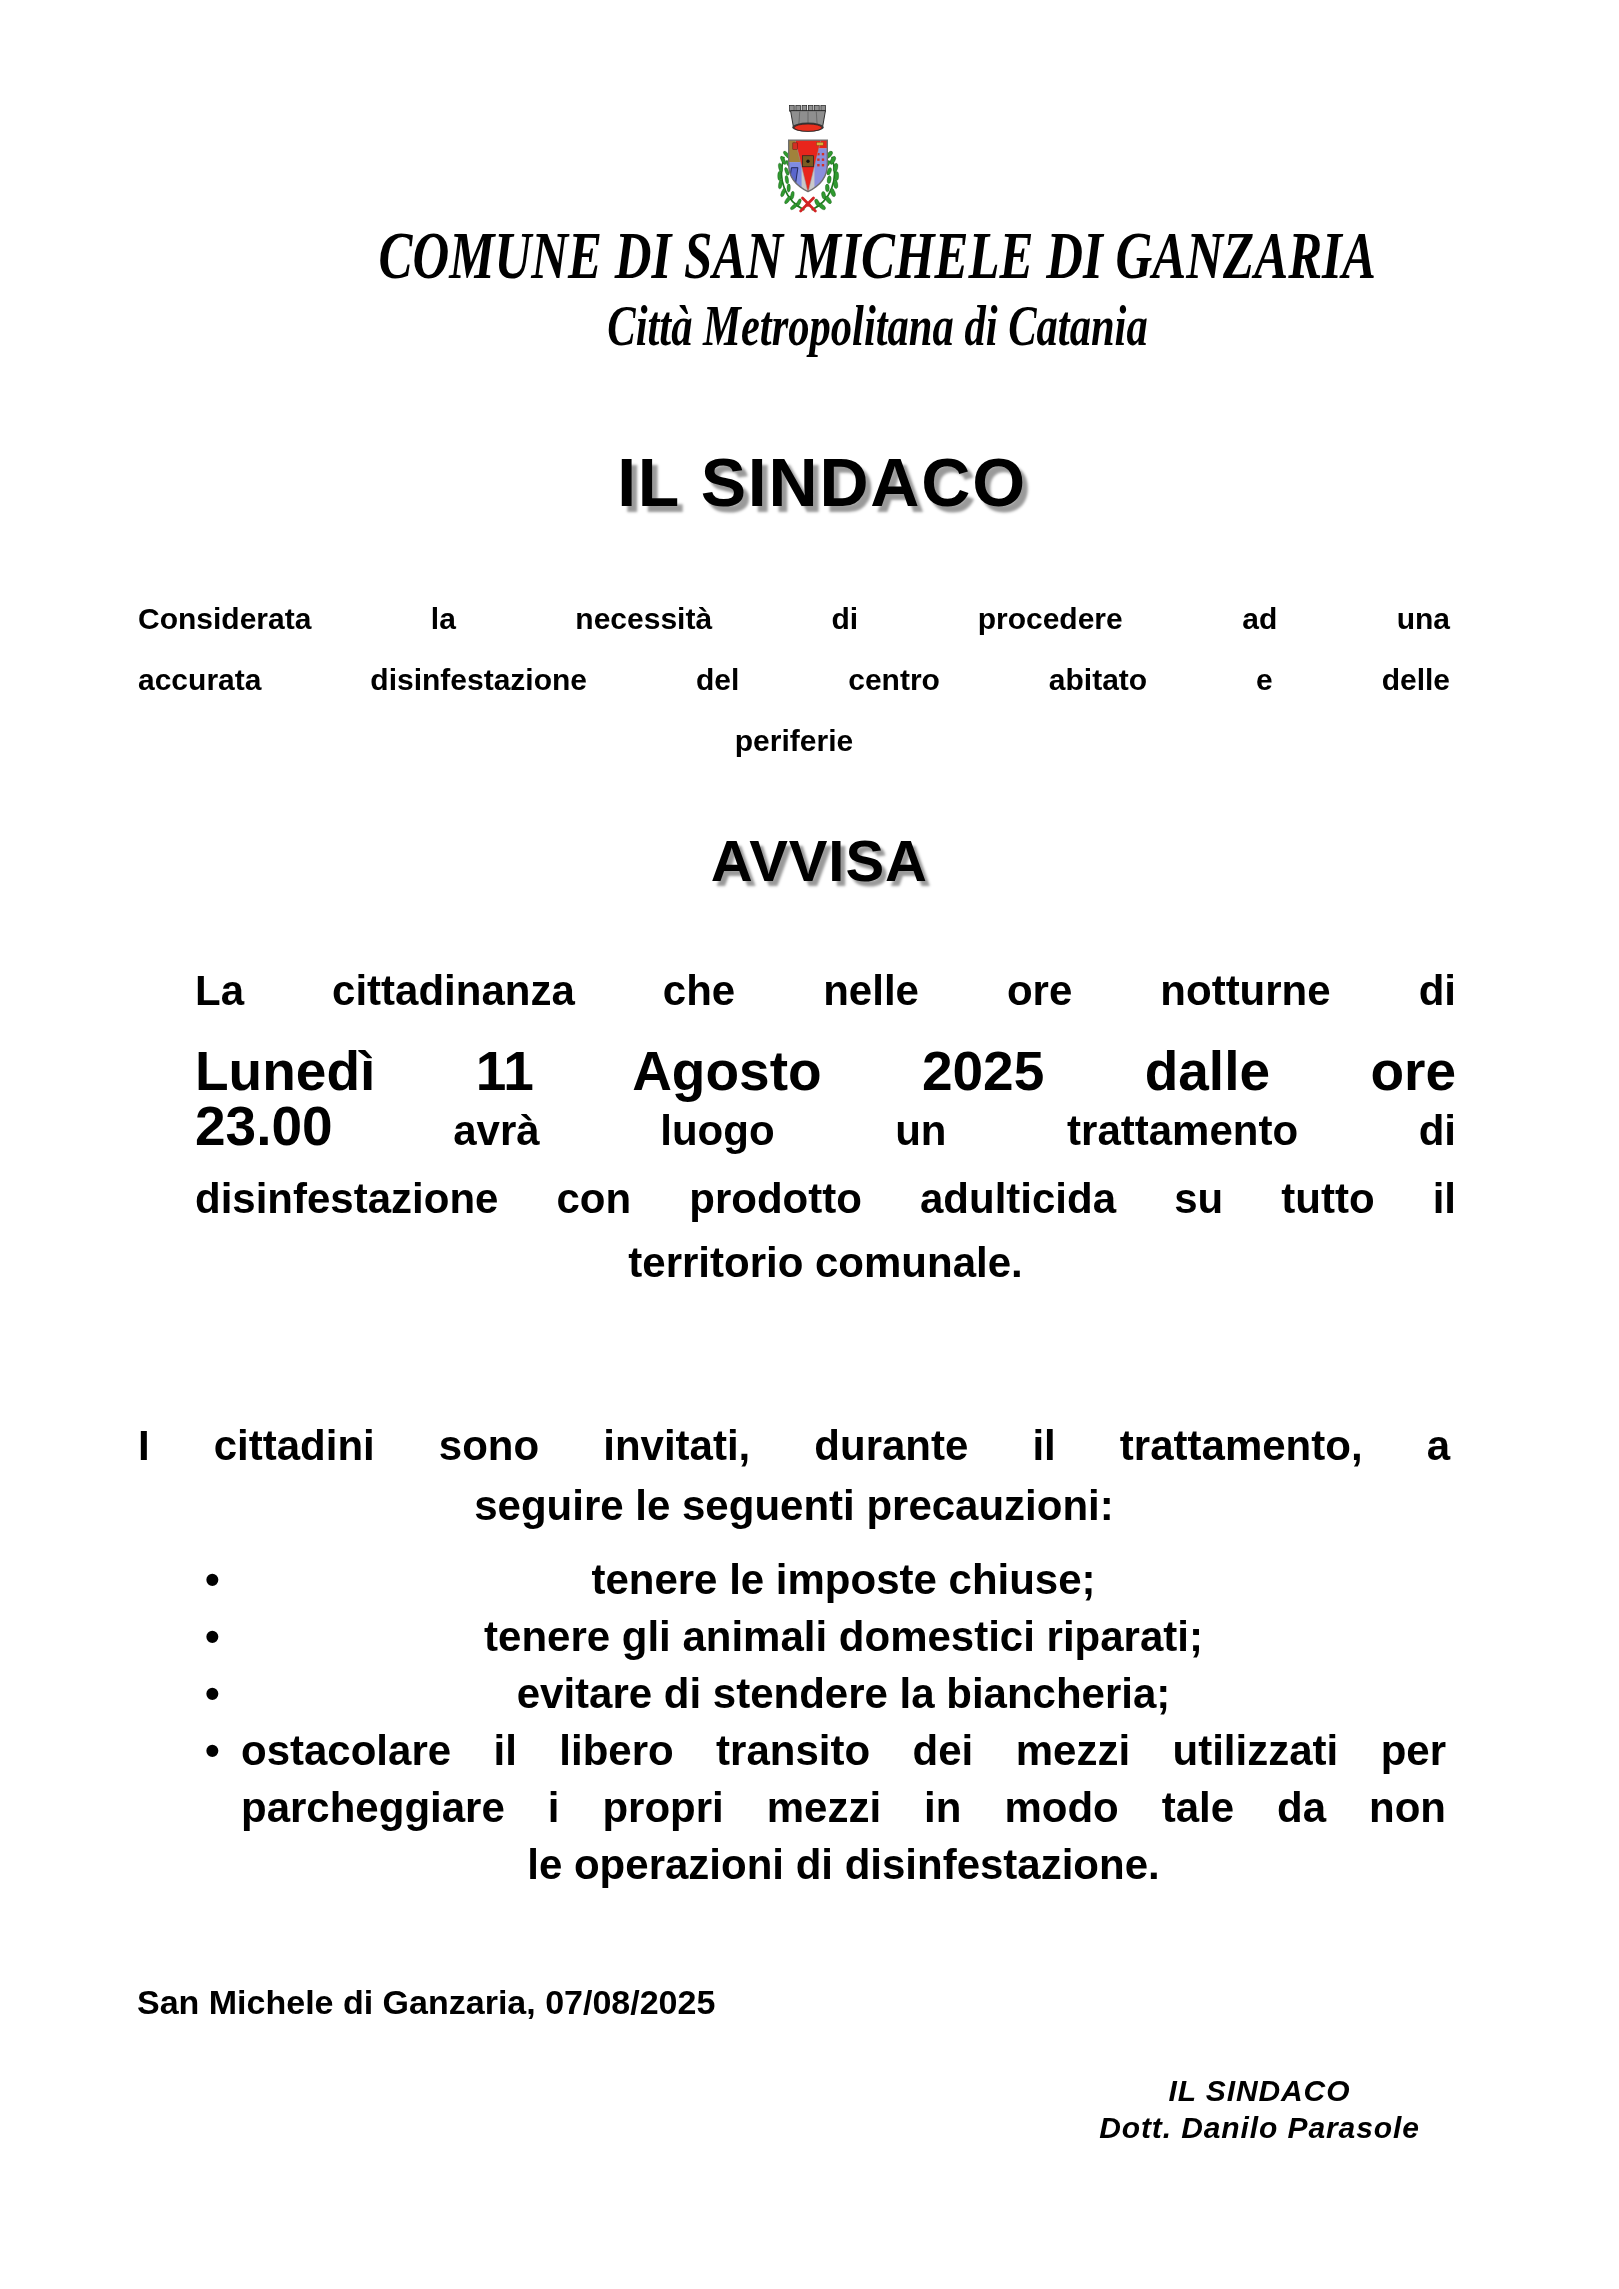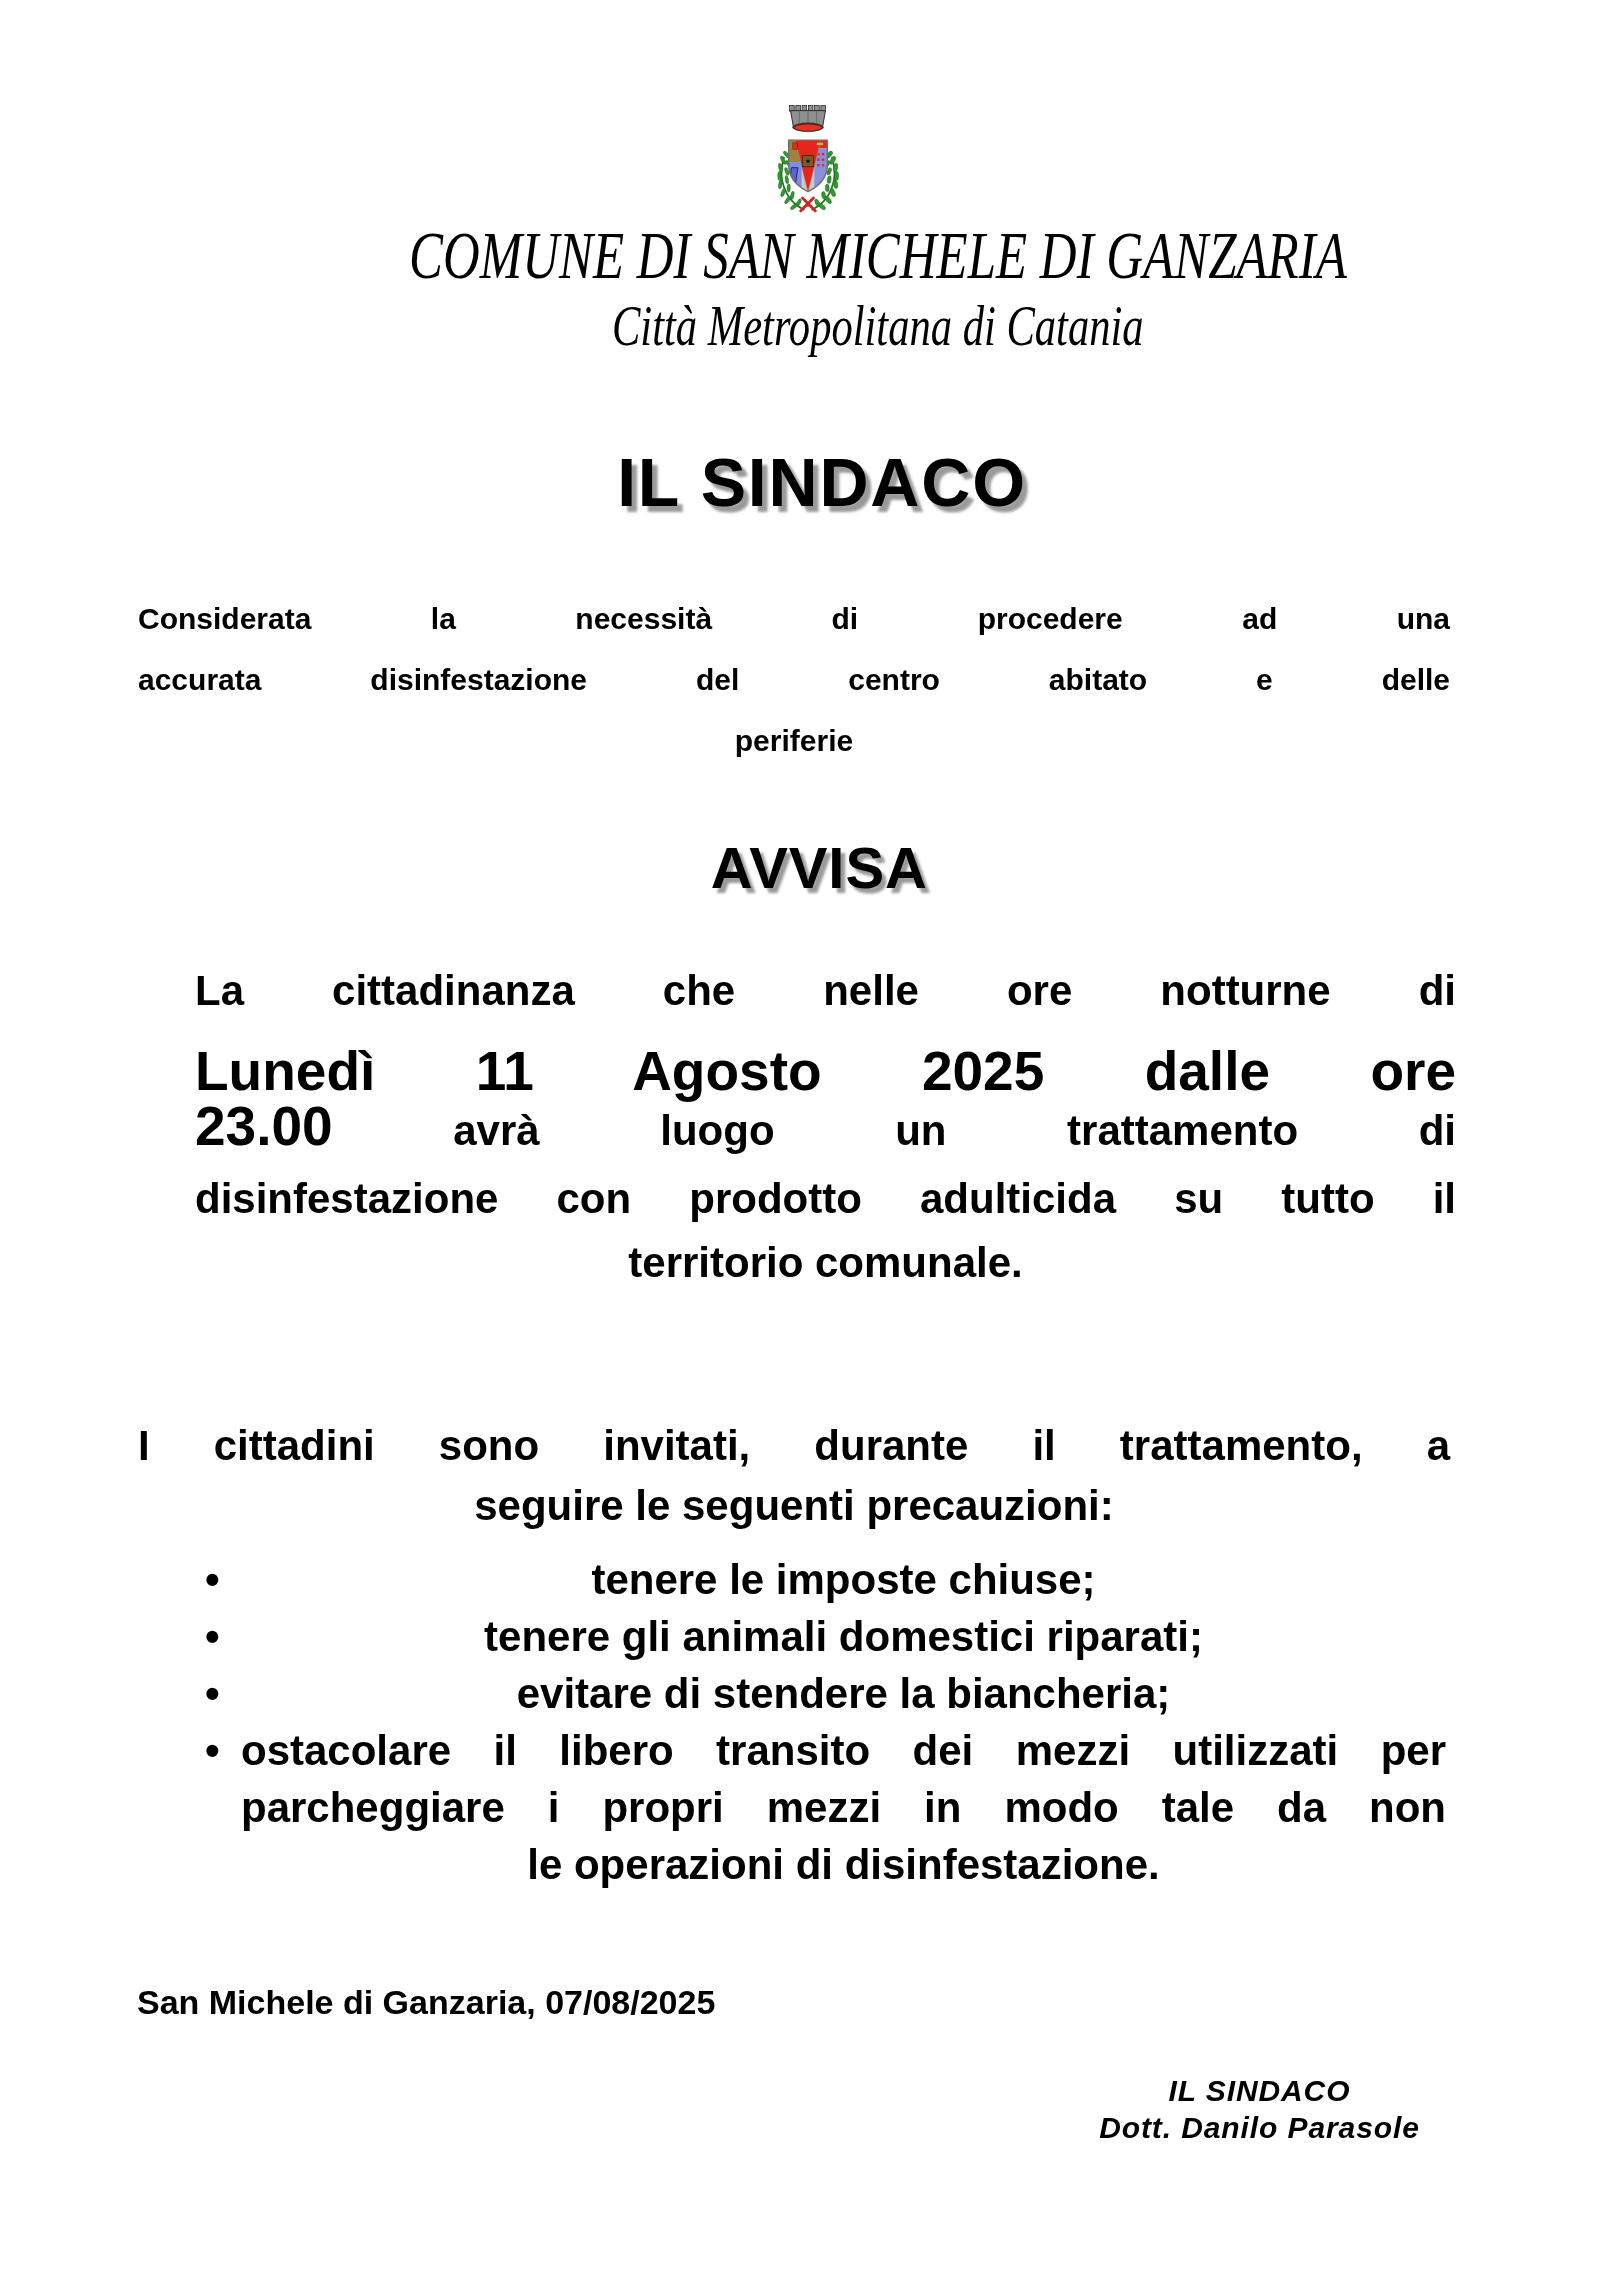--- a/index.html
+++ b/index.html
@@ -8,31 +8,31 @@
     width:1620px; height:2290px;
     background:#ffffff;
     color:#000;
     font-family:"Liberation Sans","DejaVu Sans",sans-serif;
     font-weight:bold;
     overflow:hidden;
   }
   
   .crest { position:absolute; left:762px; top:103px; }
   .org { position:absolute; left:135px; right:0; top:222px; text-align:center;
-         font-family:"Liberation Serif","DejaVu Serif",serif; font-style:italic; font-weight:normal; }
+         font-family:"Liberation Serif","DejaVu Serif",serif; font-style:italic; font-weight:bold; }
   .org-name { font-size:67px; line-height:1; display:inline-block;
               transform:scaleX(0.76); transform-origin:center; white-space:nowrap; }
   .org-sub  { font-size:56px; line-height:1; margin-top:9.2px; }
   .org-sub > span { display:inline-block; transform:scaleX(0.76); transform-origin:center; white-space:nowrap; }
   
   .doc-title { position:absolute; left:24px; right:0; top:448px; text-align:center;
                font-size:68px; line-height:1; letter-spacing:1.8px; margin:0;
                text-shadow:5.5px 5.5px 2.8px #9a9a9a; }
   .avvisa    { position:absolute; left:18.5px; right:0; top:832px; text-align:center;
-               font-size:58px; line-height:1; letter-spacing:0.9px; margin:7px;
+               font-size:58px; line-height:1; letter-spacing:0.9px; margin:0;
                text-shadow:4.6px 4.6px 2.8px #9a9a9a; }
   
   .jl { text-align:justify; text-align-last:justify; }
   .ll { text-align:center; }
   .premise { position:absolute; left:138px; width:1312px; top:588px;
              font-size:30px; line-height:61px; }
   .notice  { position:absolute; left:195px; width:1261px; top:970px;
              font-size:42px; }
   .notice > div { line-height:1; }
   .big { font-size:55px; }

